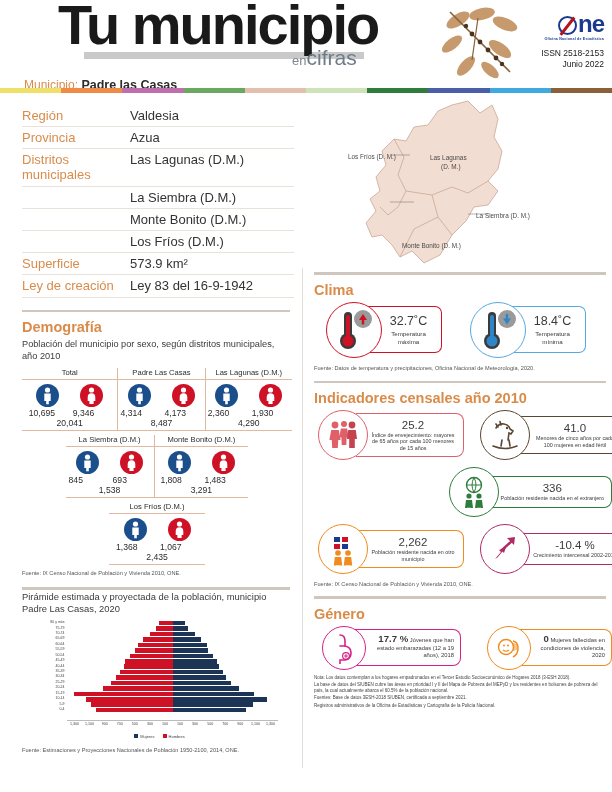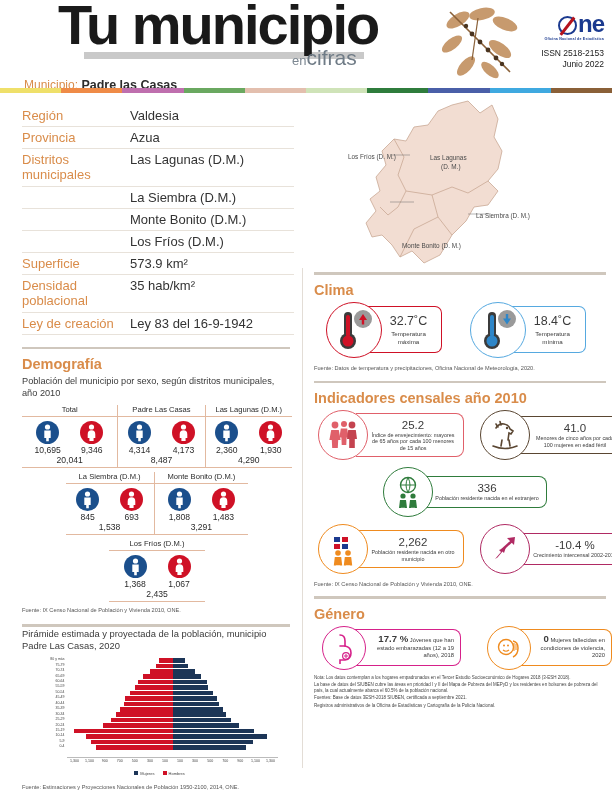--- a/index.html
+++ b/index.html
@@ -86,21 +86,21 @@
 
   
   .demo-wrap { position:relative; margin-left:22px; width:270px; }
   .demo-row { display:flex; }
   .demo-cell { position:relative; }
   .demo-head {
     font-size:7.6px; text-align:center; color:#2b2b2b;
     border-bottom:0.8px solid #e2b9a0; padding-bottom:2px;
   }
   .pair { display:flex; justify-content:center; align-items:flex-end; gap:6px; margin-top:4px; }
-  .pcol { text-align:center; width:38px; }
+  .pcol { text-align:left; width:38px; }
   .icon-person { width:23px; height:23px; margin:0 auto; }
   .pnum { font-size:8.6px; color:#2b2b2b; margin-top:1px; }
   .ptotal {
     font-size:8.6px; color:#2b2b2b; text-align:center;
     border-bottom:0.8px solid #e2b9a0; padding-bottom:2px; margin-top:0px;
   }
   .sep-v { width:0.8px; background:#e2b9a0; }
 
   
   .pyr-box { margin-left:22px; width:268px; }
@@ -141,21 +141,21 @@
     border-radius:0 7px 7px 0; padding:7px 8px 7px 16px; margin-left:-14px;
     text-align:center; min-width:74px; background:#fff; z-index:1;
   }
   .thermo-txt.blue { border-color:#56a9e0; }
   .tval { font-size:12.5px; color:#3b3b3b; }
   .tlab { font-size:6.2px; color:#3b3b3b; line-height:7.6px; margin-top:2px; }
 
   
   .ind-grid { margin-left:16px; margin-top:2px; }
   .ind-row { display:flex; gap:16px; margin-bottom:7px; }
-  .ind-row.center { justify-content:center; }
+  .ind-row.center { justify-content:flex-end; }
   .ind { position:relative; display:flex; align-items:center; }
   .ind-circle {
     width:50px;height:50px;border-radius:50%;background:#fff;border:1.5px solid #cf4040;
     display:flex;align-items:center;justify-content:center; position:relative; z-index:2; flex:none;
   }
   .ind-body {
     border:1.2px solid #cf4040; border-left:none; border-radius:0 8px 8px 0;
     padding:5px 7px 5px 14px; margin-left:-12px; text-align:center; min-width:108px;
     background:#fff; z-index:1;
   }
@@ -272,24 +272,20 @@
           </tr>
           <tr>
             <td class="k"></td>
             <td class="v">Los Fríos (D.M.)</td>
           </tr>
           <tr>
             <td class="k">Superficie</td>
             <td class="v">573.9 km²</td>
           </tr>
           <tr>
-            <td class="k">Densidad poblacional</td>
-            <td class="v">35 hab/km²</td>
-          </tr>
-          <tr>
             <td class="k">Ley de creación</td>
             <td class="v">Ley 83 del 16-9-1942</td>
           </tr>
         </tbody>
     </table>
 
     <div style="margin-top:12px;">
       <div class="sec-rule" style="margin-left:22px;width:268px;"></div>
       <div class="sec-title">Demografía</div>
       <div class="sec-sub">Población del municipio por sexo, según distritos municipales, año 2010</div>

